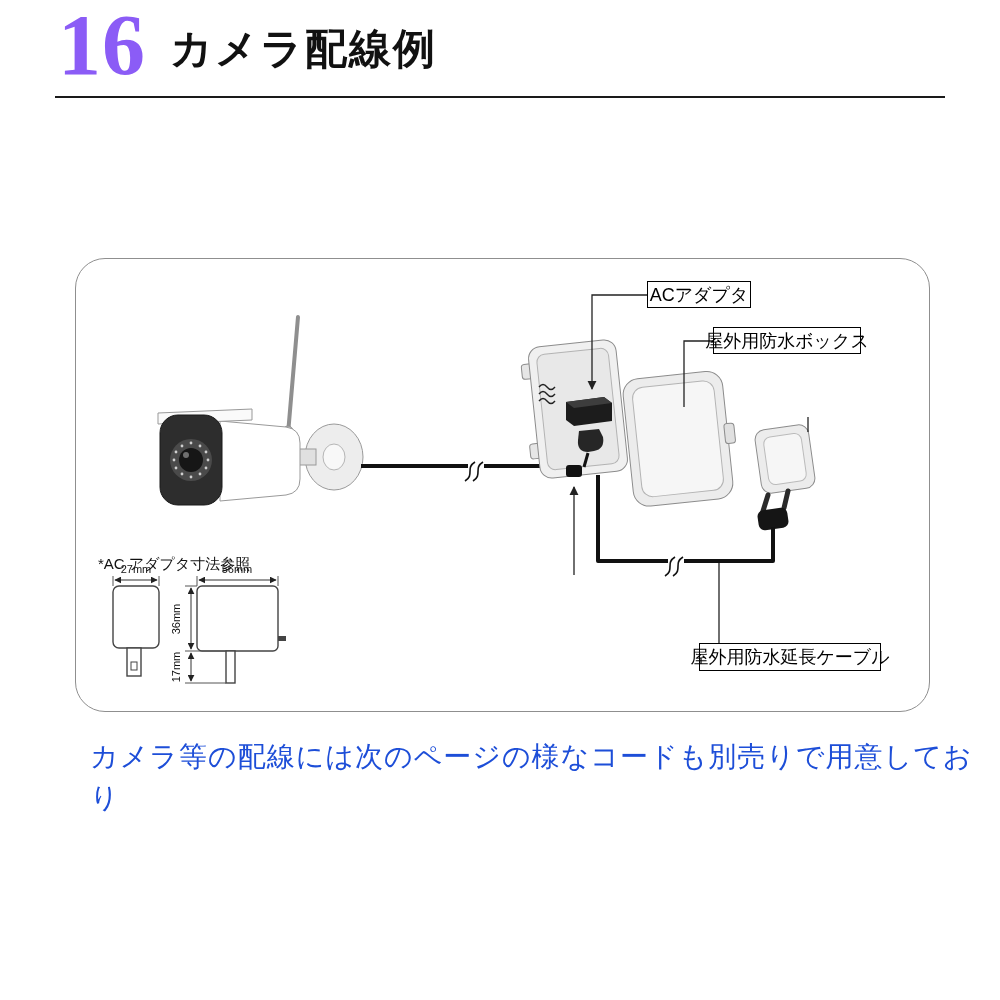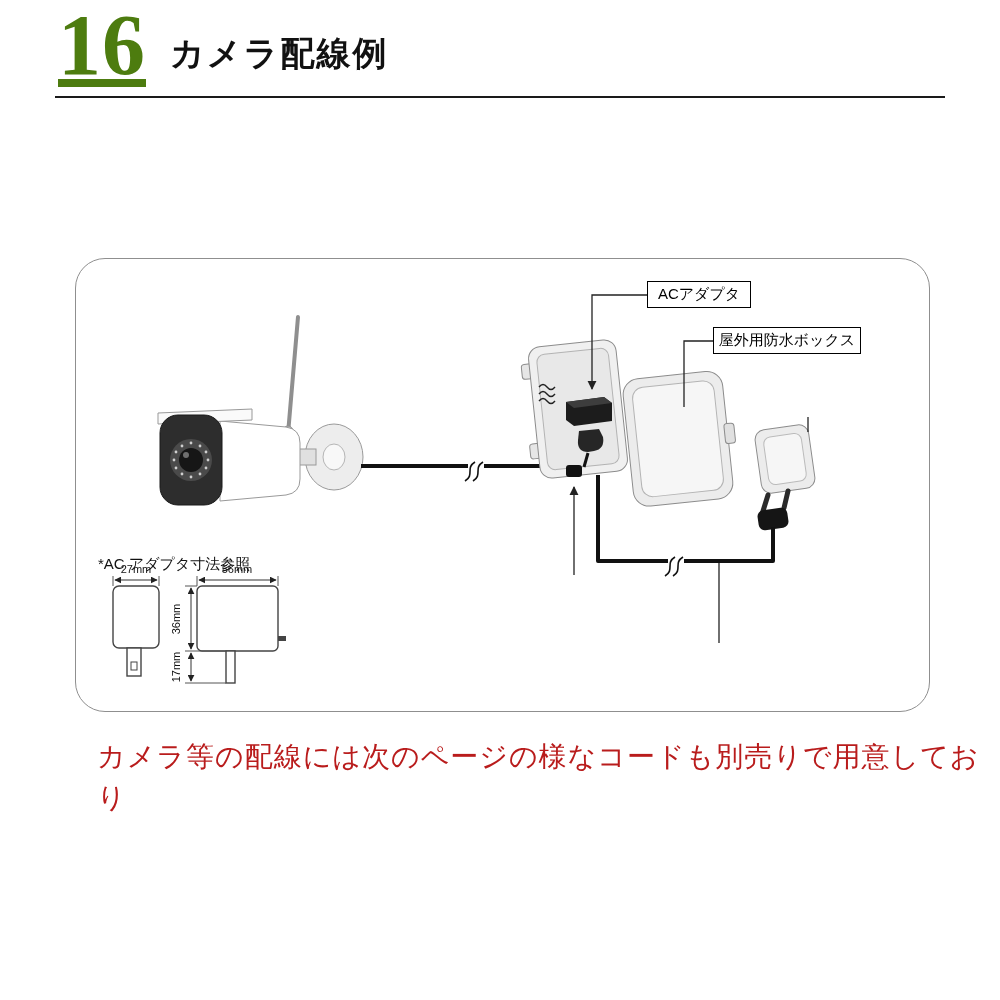--- a/index.html
+++ b/index.html
@@ -3,45 +3,45 @@
 <meta charset="utf-8">
 <style>
   * { margin:0; padding:0; box-sizing:border-box; }
   html,body { width:1000px; height:1000px; background:#ffffff;
     font-family:"Liberation Sans","DejaVu Sans",sans-serif; }
   body { position:relative; overflow:hidden; }
 
   .header { position:absolute; left:58px; top:6px; display:flex; align-items:flex-end; gap:24px; }
   .page-number { font-family:"Liberation Serif","DejaVu Serif",serif;
     font-size:86px; font-weight:700; line-height:0.92; color:#e8281e; letter-spacing:1px; }
-  .page-title { font-size:34px; font-weight:700; color:#111; padding-bottom:8px; letter-spacing:2px; }
+  .page-title { font-size:42px; font-weight:700; color:#111; padding-bottom:8px; letter-spacing:2px; }
   .divider { position:absolute; left:55px; right:55px; top:96px; height:2px; background:#1a1a1a; }
 
   .diagram { position:absolute; left:75px; top:258px; width:855px; height:454px;
     border:1px solid #8f8f8f; border-radius:30px; background:#fff; }
   .diagram svg { position:absolute; left:0; top:0; }
 
   .callout { position:absolute; background:#fff; border:1px solid #000;
     display:flex; flex-direction:column; align-items:center; justify-content:center;
-    font-size:15px; color:#000; text-align:center; white-space:nowrap; z-index:2; }
+    font-size:18px; color:#000; text-align:center; white-space:nowrap; z-index:2; }
   #lb-ac   { left:571px; top:22px;  width:104px; height:27px; }
   #lb-box  { left:637px; top:68px;  width:148px; height:27px; }
   #lb-outlet { left:677px; top:112px; width:140px; height:46px; line-height:20px; font-size:14px; }
   #lb-hole { left:412px; top:316px; width:156px; height:56px; line-height:25px; }
   #lb-ext  { left:623px; top:384px; width:182px; height:28px; }
 
   svg text { font-family:"Liberation Sans","DejaVu Sans",sans-serif; fill:#111; }
 
-  .footer { position:absolute; left:97px; top:736px; font-size:28px; color:#b91c1c; line-height:41px; letter-spacing:1px; }
+  .footer { position:absolute; left:90px; top:736px; font-size:28px; color:#1d4ed8; line-height:41px; letter-spacing:1px; }
 </style>
 </head>
 <body>
 
 <div class="header">
-  <div class="page-number" style="color: #4d7c0f; text-decoration: underline;">16</div>
+  <div class="page-number" style="color: #8b5cf6;">16</div>
   <div class="page-title">カメラ配線例</div>
 </div>
 <div class="divider"></div>
 
 <div class="diagram">
 
   <svg width="855" height="454" viewBox="0 0 855 454">
     <defs>
       <marker id="arrow" viewBox="0 0 10 10" refX="9" refY="5" markerWidth="7" markerHeight="7" orient="auto-start-reverse">
         <path d="M0,0 L10,5 L0,10 z" fill="#222"></path>
@@ -159,17 +159,20 @@
       <text transform="rotate(-90 104 408)" x="104" y="408" text-anchor="middle" font-size="11">17mm</text>
     </g>
   </svg>
 
   <div class="callout" id="lb-ac">
     <span>ACアダプタ</span>
   </div>
   <div class="callout" id="lb-box">
     <span>屋外用防水ボックス</span>
   </div>
+  <div class="callout" id="lb-ext">
+    <span>屋外用防水延長ケーブル</span>
+  </div>
 </div>
 
 <div class="footer">
   <div>カメラ等の配線には次のページの様なコードも別売りで用意しており</div>
 </div>
 
 </body></html>

